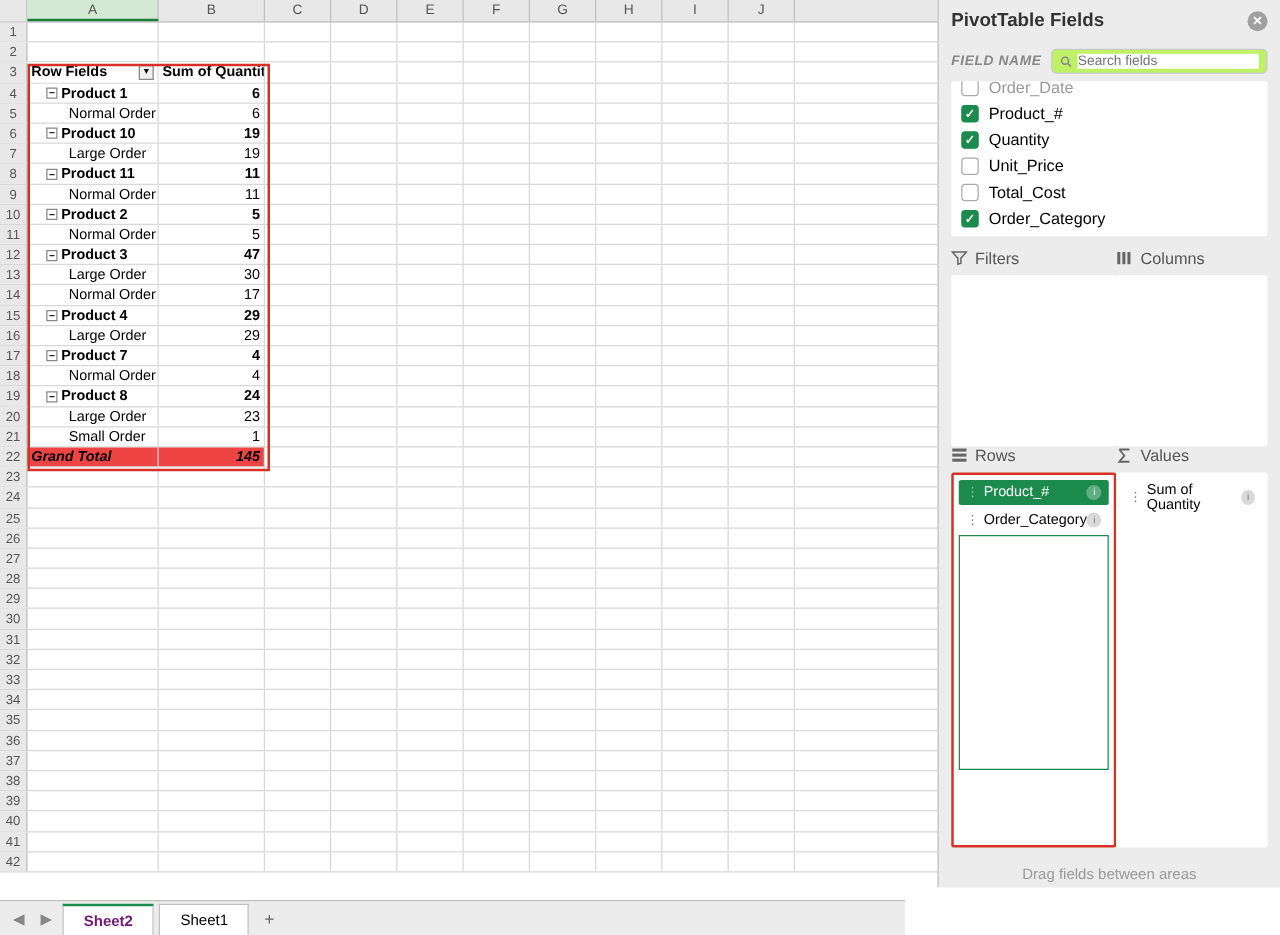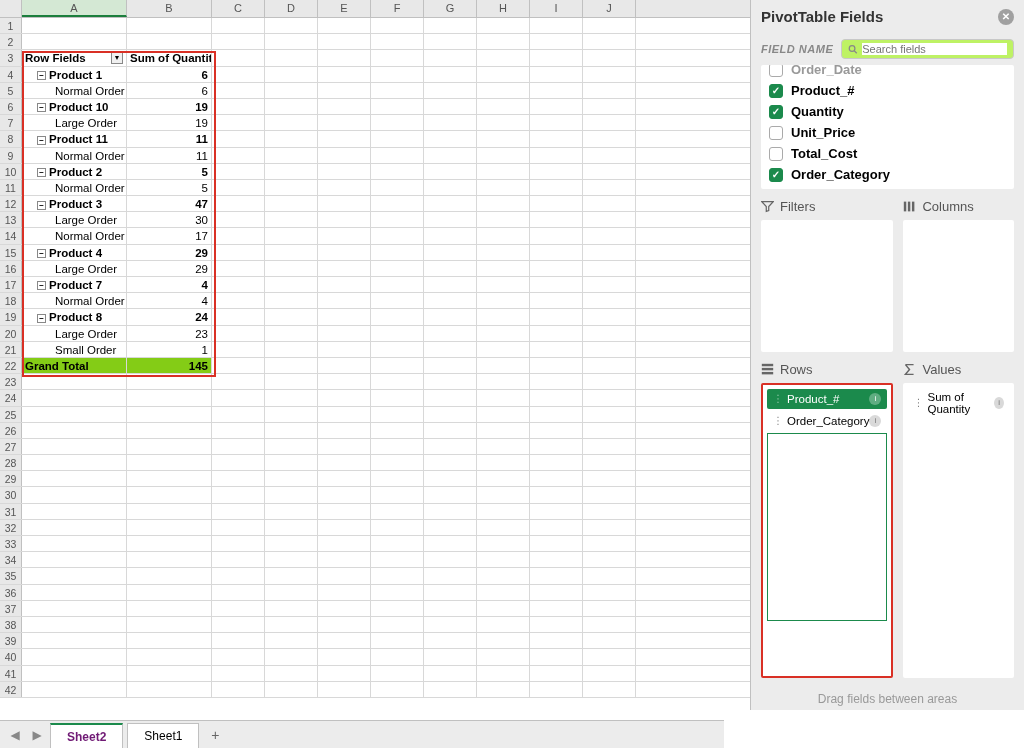--- a/index.html
+++ b/index.html
@@ -18,47 +18,47 @@
 .rows { }
 .row { display: flex; height: 16.2px; border-bottom: 1px solid #d8d8d8; }
 .rn { width: 22px; text-align: center; font-size: 10.5px; color: #555; background: #e8e8e8; border-right: 1px solid #c0c0c0; line-height: 16px; }
 .cell { border-right: 1px solid #d8d8d8; padding: 0 3px; font-size: 11.5px; line-height: 16px; overflow: hidden; white-space: nowrap; }
 .cA { width: 105px; }
 .cB { width: 85px; text-align: right; }
 .cO { width: 53px; }
 
 .pv-header { font-weight: bold; background: #fff; display: flex; align-items: center; }
 .dd { width: 12px; height: 12px; border: 1px solid #888; margin-left: auto; display: inline-flex; align-items: center; justify-content: center; font-size: 7px; background: #f0f0f0; }
-.pv-total { font-weight: bold; background: #84cc16; }
+.pv-total { font-weight: bold; background: #ef4444; font-style: italic; }
 .pv-group { font-weight: bold; }
 .exp { display: inline-block; width: 9px; height: 9px; border: 1px solid #888; font-size: 8px; line-height: 7px; text-align: center; margin-right: 3px; vertical-align: middle; }
 .indent1 { padding-left: 12px; }
 .indent2 { padding-left: 30px; }
 
 .hl-box { position: absolute; border: 2px solid #d93025; pointer-events: none; }
 .hl1 { left: 22px; top: 51px; width: 194px; height: 326px; }
 
 
 .panel { width: 274px; background: #ececec; border-left: 1px solid #c0c0c0; display: flex; flex-direction: column; padding: 0; }
 .p-title { display: flex; align-items: center; padding: 8px 10px; font-size: 15px; font-weight: 600; color: #333; }
 .p-close { margin-left: auto; width: 16px; height: 16px; border-radius: 50%; background: #a0a0a0; color: #fff; display: flex; align-items:center; justify-content:center; font-size:10px; }
 .p-sub { display: flex; align-items: center; padding: 6px 10px; gap: 8px; }
 .p-sub-label { font-size: 11px; font-weight: 600; color: #888; letter-spacing: 0.5px; font-style: italic; }
 .search { flex:1; display: flex; align-items: center; border: 1px solid #c8c8c8; border-radius: 4px; background: #bef264; padding: 3px 6px; }
 .search svg { width: 11px; height: 11px; color: #888; margin-right:4px;}
 .search input { border: none; outline: none; font-size: 11px; width: 100%; color: #888; }
 
-.fieldlist { background: #fff; margin: 0 10px; padding: 4px 0; border-radius: 2px; max-height: 124px; overflow: hidden; font-weight: bold; }
+.fieldlist { background: #fff; margin: 0 10px; padding: 4px 0; border-radius: 2px; max-height: 124px; overflow: hidden; }
 .fl-item { display: flex; align-items: center; padding: 3px 8px; font-size: 13px; }
 .fl-item.cut { margin-top: -10px; color:#999; }
 .cb { width: 14px; height: 14px; border: 1px solid #aaa; border-radius: 3px; margin-right: 8px; display:flex; align-items:center; justify-content:center; }
 .cb.ck { background: #1b8a4c; border-color: #1b8a4c; }
 .cb.ck::after { content:"✓"; color:#fff; font-size:10px; font-weight:bold; }
 
-.areas { flex: 1; display: grid; grid-template-columns: 1fr 1fr; grid-template-rows: auto auto; gap: 10px; padding: 10px; }
+.areas { flex: 1; display: grid; grid-template-columns: 1fr 1fr; grid-template-rows: auto auto; padding: 10px; }
 .area-sec { display: flex; flex-direction: column; }
 .area-h { display: flex; align-items: center; gap: 6px; font-size: 13px; color: #555; margin-bottom: 6px; }
 .area-h svg { width: 13px; height: 13px; }
 .area-box { flex:1; background: #fff; border-radius: 2px; min-height: 80px; padding: 4px; }
 .rows-box { border: 2px solid #d93025; }
 .rows-inner { border: 1px solid #1b8a4c; height: 188px; padding:3px; }
 .tag { display: flex; align-items: center; padding: 4px 6px; font-size: 11.5px; border-radius: 2px; margin-bottom: 2px; }
 .tag.sel { background: #1b8a4c; color: #fff; }
 .tag .grip { color: inherit; opacity: 0.5; margin-right: 4px; font-size: 10px;}
 .tag .info { margin-left: auto; width: 12px; height:12px; border-radius:50%; background: rgba(128,128,128,0.3); color:#777; font-size:8px; display:flex;align-items:center;justify-content:center; }

